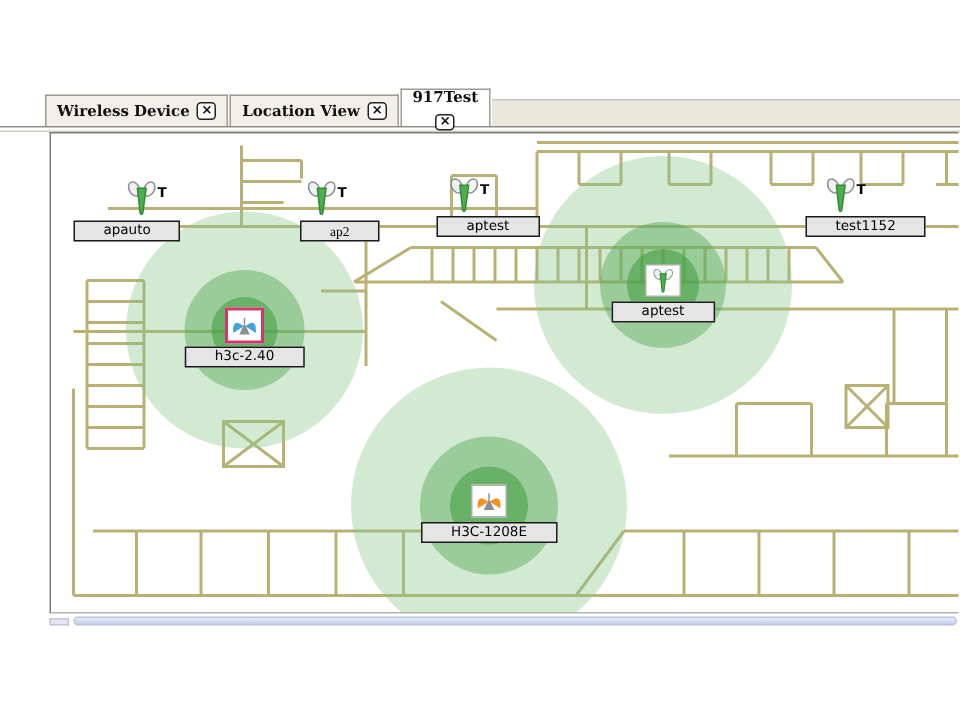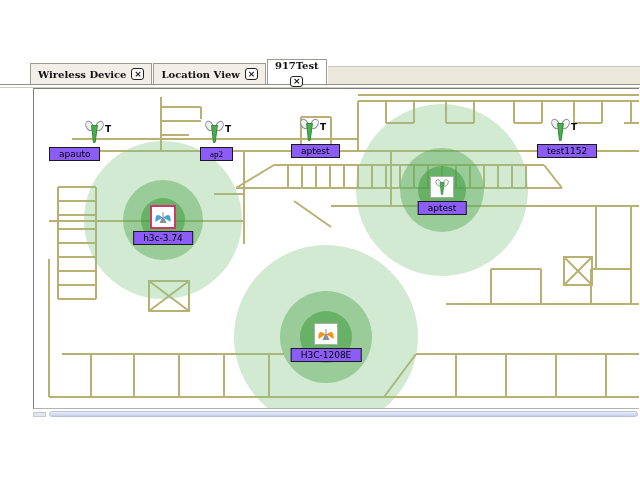--- a/index.html
+++ b/index.html
@@ -39,21 +39,21 @@
   .floor{position:absolute;left:0;top:0;}
   .floor path, .floor rect{stroke:var(--floor,#b9b173);stroke-width:2;fill:none;}
   .layer{position:absolute;left:0;top:0;width:100%;height:100%;}
   .cov{position:absolute;border-radius:50%;}
   .cov0{background:var(--cov-outer);}
   .cov1{background:var(--cov-mid);}
   .cov2{background:var(--cov-inner);}
   .marker{position:absolute;width:0;height:0;}
   .t-badge{position:absolute;left:22px;top:5px;font:bold 9px "DejaVu Sans", sans-serif;color:#000;}
   .map-label{
-    position:absolute;background:#8b5cf6;border:1px solid #1a1a1a;padding:0 9px;
+    position:absolute;background:#e5e5e5;border:1px solid #1a1a1a;padding:0 19px;
     font:9px/12px "DejaVu Sans", sans-serif;color:#000;white-space:nowrap;z-index:5;
   }
   .cov-label{left:0;top:11px;transform:translateX(-50%);}
   .cov-box{
     position:absolute;left:-12px;top:-14px;width:24px;height:22px;background:#fff;
     box-sizing:border-box;display:flex;align-items:center;justify-content:center;
   }
   .cov-box.selected{border:2px solid var(--sel,#d4356d);width:26px;height:24px;left:-13px;top:-15px;}
   .cov-box.plain{border:1px solid #a9b1a5;}
   
@@ -119,21 +119,21 @@
   <div class="layer">
       <div class="marker" style="left: 129px; top: 131px;">
     <span class="cov-box selected">
       <svg width="18" height="16" viewBox="0 0 18 16">
         <path class="wing" d="M1.5 13 Q0.5 2 8.5 8.5 Z" style="fill: rgb(68, 164, 218);"></path>
         <path class="wing" d="M16.5 13 Q17.5 2 9.5 8.5 Z" style="fill: rgb(68, 164, 218);"></path>
         <path d="M9 6.5 L5.5 14 H12.5 Z" style="fill:#8a8f94"></path>
         <line x1="9" y1="7" x2="9" y2="3" style="stroke:#8a8f94"></line>
       </svg>
     </span>
-    <span class="map-label cov-label">h3c-3.74</span>
+    <span class="map-label cov-label">h3c-2.40</span>
   </div>
       <div class="marker" style="left: 408px; top: 101px;">
     <span class="cov-box plain">
       <svg width="17" height="19" viewBox="0 0 24 27">
         <ellipse cx="6.5" cy="7" rx="3.4" ry="5" style="fill:#eef0f1;stroke:#8a8f94" transform="rotate(-28 6.5 7)"></ellipse>
         <ellipse cx="16.5" cy="7" rx="3.4" ry="5" style="fill:#f6f6f4;stroke:#8a8f94" transform="rotate(28 16.5 7)"></ellipse>
         <path d="M8.6 6.5 L14.4 6.5 L12.2 23 Q11.3 25 10.4 23 Z" style="fill:var(--ap-green,#4bae4f);stroke:#2f8a34"></path>
       </svg>
     </span>
     <span class="map-label cov-label">aptest</span>

